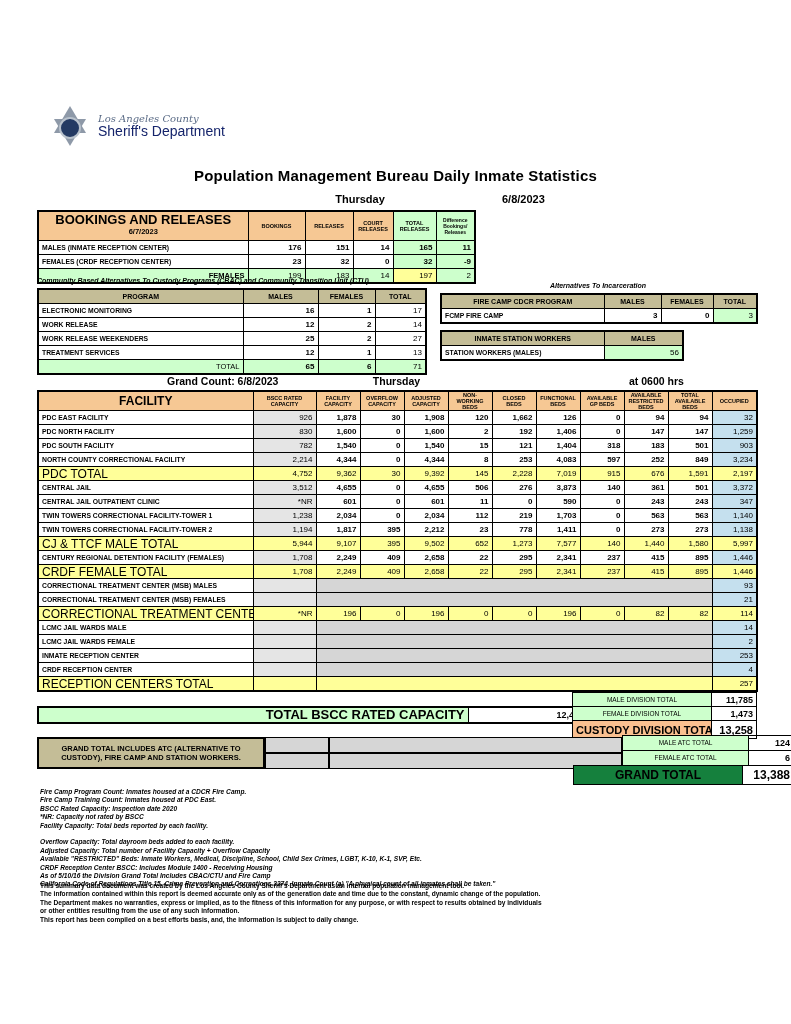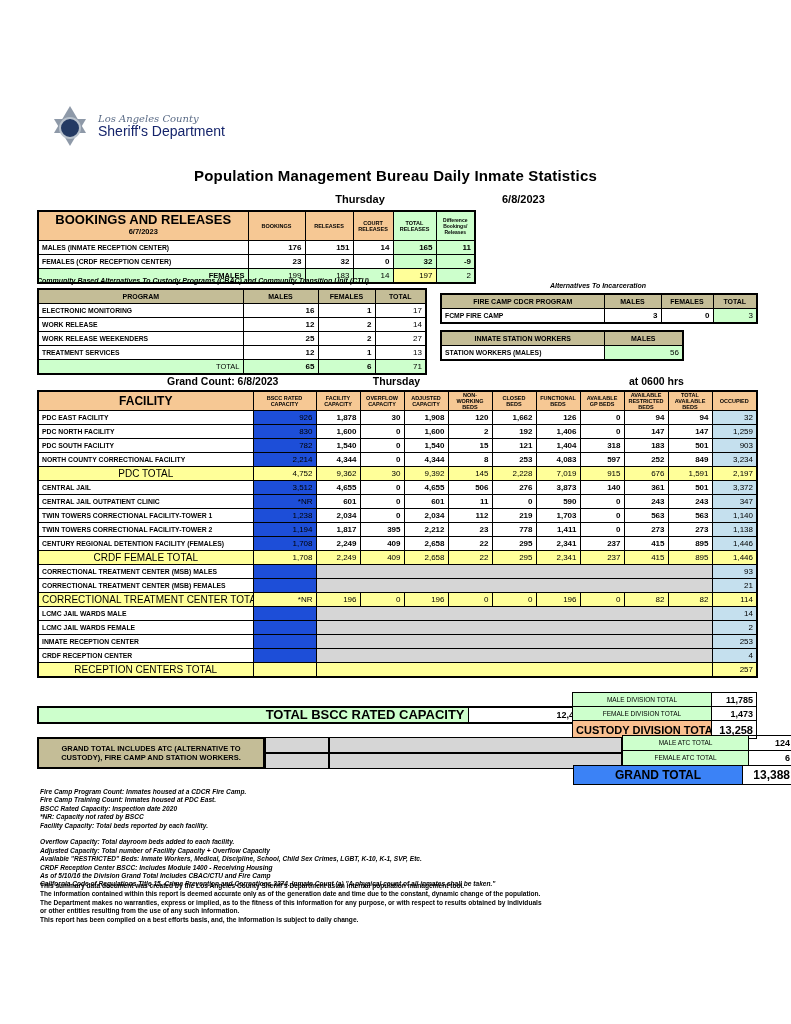--- a/index.html
+++ b/index.html
@@ -28,46 +28,46 @@
   table{border-collapse:collapse;table-layout:fixed;}
   td{border:1px solid #000;padding:0 3px;overflow:hidden;white-space:nowrap;
      font-size:8px;line-height:12px;height:13px;}
   .b{font-weight:bold;}
   .r{text-align:right;}
   .c{text-align:center;}
   .peach{background:#f6c894;}
   .green{background:#cdffcc;}
   .yellow{background:#ffff99;}
   .tan{background:#c4bd97;}
-  .gray1{background:#1d4ed8;}
+  .gray1{background:#e5e5e5;}
   .gray2{background:#d6d6d6;}
   .blue{background:#c5e0ee;}
   .orange{background:#fac090;}
-  .cyan{background:#3b82f6;}
+  .cyan{background:#15803d;}
   .hdr-sm{font-size:5.5px;line-height:6px;font-weight:bold;text-align:center;white-space:normal;}
   .outer{border:2px solid #000;}
 
   
   .tbl-book{position:absolute;left:37px;top:210px;width:437px;}
   .cbac-title{position:absolute;left:37px;top:277px;font-size:7px;font-weight:bold;font-style:italic;}
   .tbl-cbac{position:absolute;left:37px;top:288px;width:388px;}
   .ati-title{position:absolute;left:440px;top:282px;width:316px;text-align:center;
      font-size:7px;font-weight:bold;font-style:italic;}
   .tbl-fire{position:absolute;left:440px;top:293px;width:316px;}
   .tbl-station{position:absolute;left:440px;top:330px;width:242px;}
 
   .countline{position:absolute;left:37px;top:375px;width:719px;font-size:10.5px;font-weight:bold;}
   .countline .cl1{position:absolute;left:130px;}
   .countline .cl2{position:absolute;left:0;width:100%;text-align:center;}
   .countline .cl3{position:absolute;left:592px;text-align:right;}
 
   .tbl-main{position:absolute;left:37px;top:390px;width:719px;}
   .tbl-main td{height:13px;}
   .tbl-main .lbl{font-size:6.8px;font-weight:bold;}
-  .tbl-main .tlbl{font-size:10px;text-align:center;margin-top:12px;}
+  .tbl-main .tlbl{font-size:12px;text-align:left;margin-top:12px;}
   .fac-hdr{font-size:12px;font-weight:bold;text-align:center;height:30px;}
 
   .bscc-row{position:absolute;left:37px;top:706px;}
   .div-tot{position:absolute;left:572px;top:692px;width:184px;}
   .div-tot td.vlab{font-size:6.5px;text-align:center;}
   .div-tot .big td{font-size:11px;font-weight:bold;height:17px;}
 
   .grand{position:absolute;left:37px;top:737px;width:719px;}
   .grand .lblbox{position:absolute;left:0;top:0;width:228px;height:32px;border:2px solid #000;
      background:#c4bd97;font-size:7.5px;font-weight:bold;display:flex;align-items:center;
@@ -413,20 +413,34 @@
           <td class="r b">1,817</td>
           <td class="r b">395</td>
           <td class="r b">2,212</td>
           <td class="r b">23</td>
           <td class="r b">778</td>
           <td class="r b">1,411</td>
           <td class="r b">0</td>
           <td class="r b">273</td>
           <td class="r b">273</td>
           <td class="blue r">1,138</td>
+        </tr>
+        <tr>
+          <td class="yellow tlbl">CJ &amp; TTCF MALE TOTAL</td>
+          <td class="yellow r">5,944</td>
+          <td class="yellow r">9,107</td>
+          <td class="yellow r">395</td>
+          <td class="yellow r">9,502</td>
+          <td class="yellow r">652</td>
+          <td class="yellow r">1,273</td>
+          <td class="yellow r">7,577</td>
+          <td class="yellow r">140</td>
+          <td class="yellow r">1,440</td>
+          <td class="yellow r">1,580</td>
+          <td class="yellow r">5,997</td>
         </tr>
         <tr>
           <td class="lbl">CENTURY REGIONAL DETENTION FACILITY (FEMALES)</td>
           <td class="gray1 r">1,708</td>
           <td class="r b">2,249</td>
           <td class="r b">409</td>
           <td class="r b">2,658</td>
           <td class="r b">22</td>
           <td class="r b">295</td>
           <td class="r b">2,341</td>

